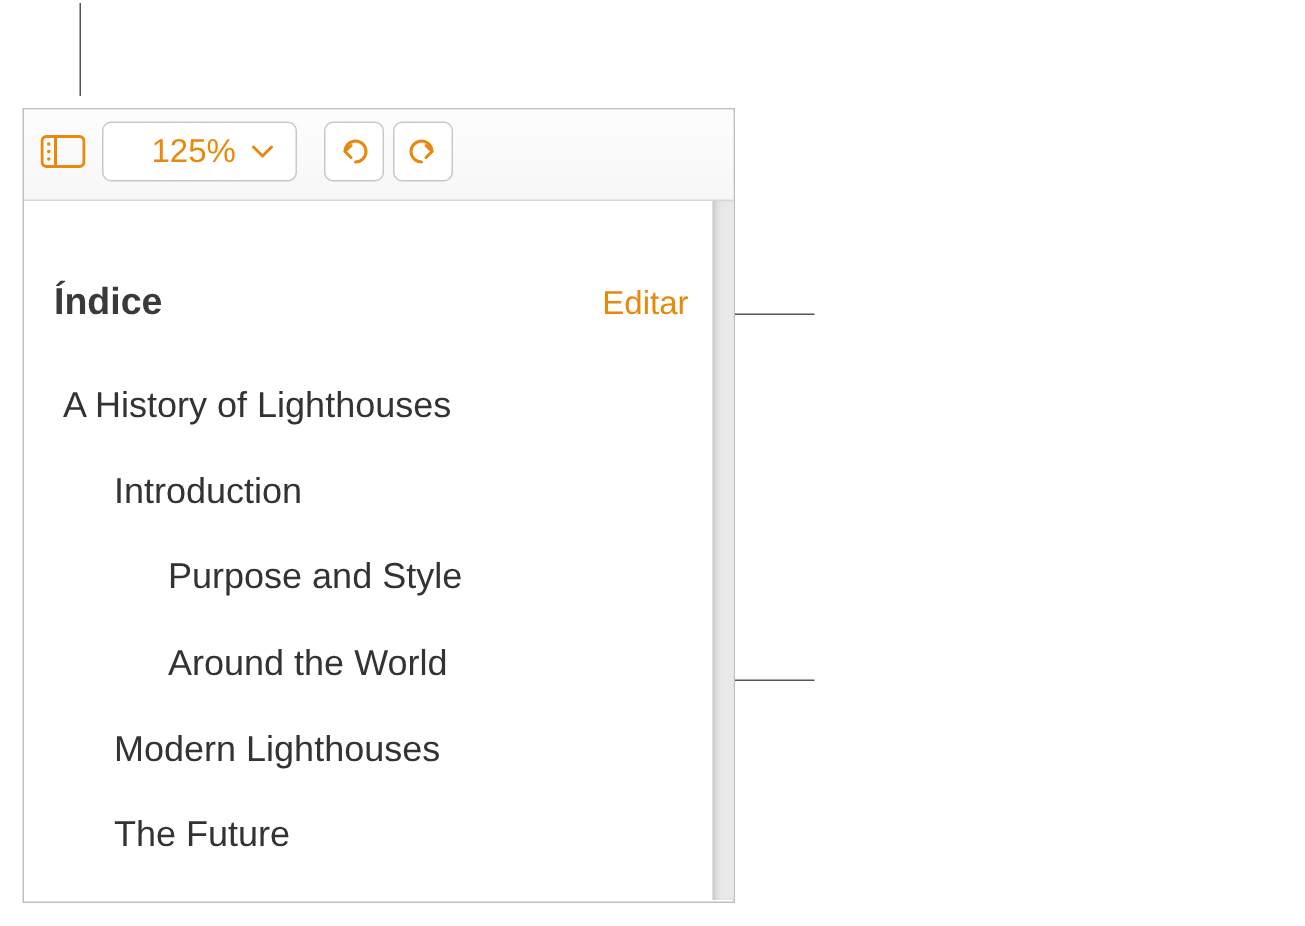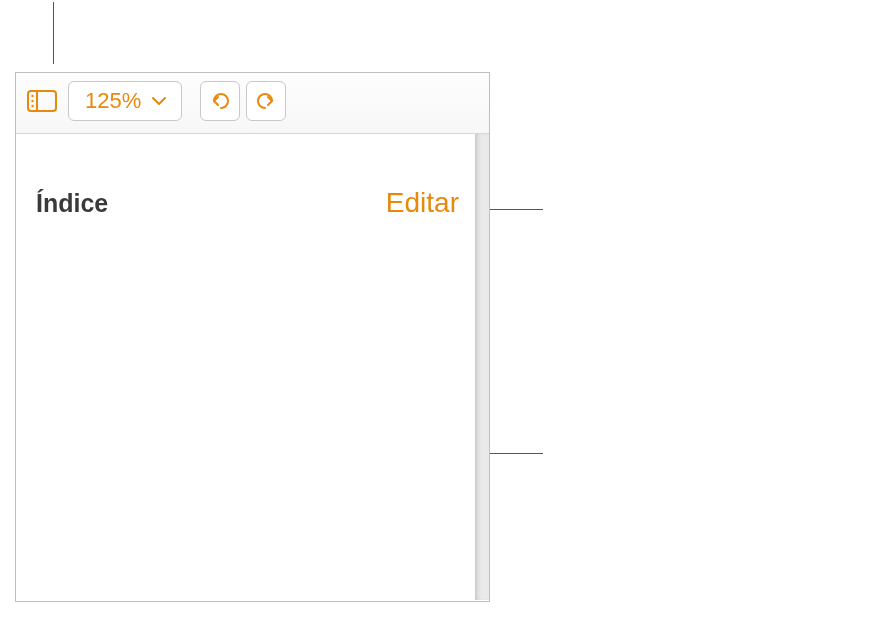--- a/index.html
+++ b/index.html
@@ -37,21 +37,21 @@
       display: flex;
       align-items: center;
       justify-content: center;
       cursor: pointer;
     }
     .zoom-select {
       border: 1px solid #c8c8c8;
       border-radius: 6px;
       background: #fff;
       height: 40px;
-      padding: 0 14px 0 16px;
+      padding: 0 14px 0 32px;
       display: flex;
       align-items: center;
       gap: 10px;
       cursor: pointer;
     }
     .zoom-value {
       color: #e8890c;
       font-size: 22px;
       font-weight: 400;
     }
@@ -94,21 +94,21 @@
       align-items: baseline;
       margin-bottom: 26px;
       margin-top: 35px;
     }
     .index-title {
       font-size: 25px;
       font-weight: 600;
       color: #3a3a3a;
     }
     .edit-link {
-      font-size: 28px;
+      font-size: 22px;
       color: #e8890c;
       cursor: pointer;
       font-weight: 400;
     }
     .toc-list {
       list-style: none;
       font-size: 24px;
       color: #333;
       line-height: 1.3;
     }
@@ -186,18 +186,38 @@
   <div class="divider"></div>
 
   <div class="index-area">
     <div class="index-content">
 
       <div class="index-header">
         <span class="index-title">Índice</span>
         <span class="edit-link">Editar</span>
       </div>
 
+      <ul class="toc-list">
+        <li class="toc-item level-0">
+          <span>A History of Lighthouses</span>
+        </li>
+        <li class="toc-item level-1">
+          <span>Introduction</span>
+        </li>
+        <li class="toc-item level-2">
+          <span>Purpose and Style</span>
+        </li>
+        <li class="toc-item level-2">
+          <span>Around the World</span>
+        </li>
+        <li class="toc-item level-1">
+          <span>Modern Lighthouses</span>
+        </li>
+        <li class="toc-item level-1">
+          <span>The Future</span>
+        </li>
+      </ul>
 
     </div>
     <div class="doc-edge"></div>
   </div>
 
 </div>
 
 </body></html>

